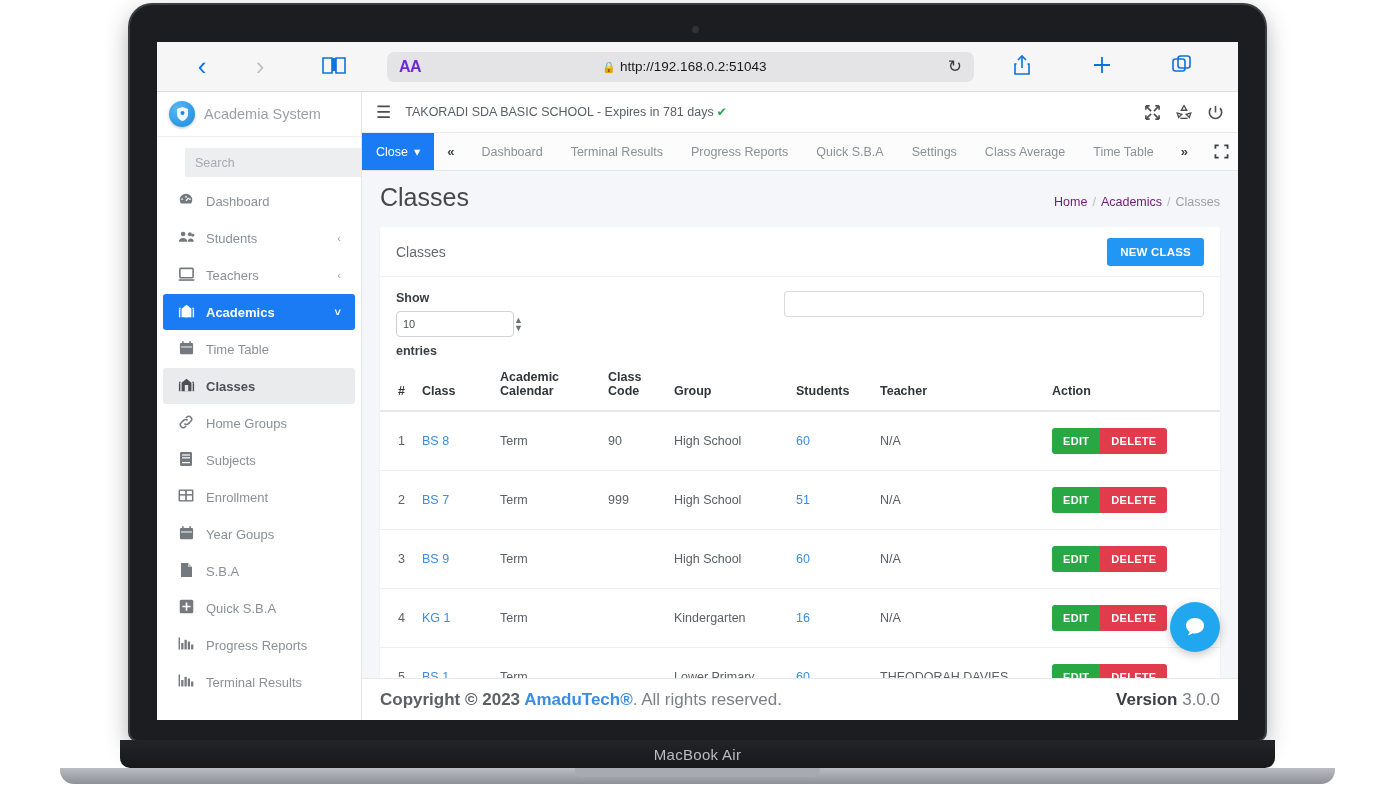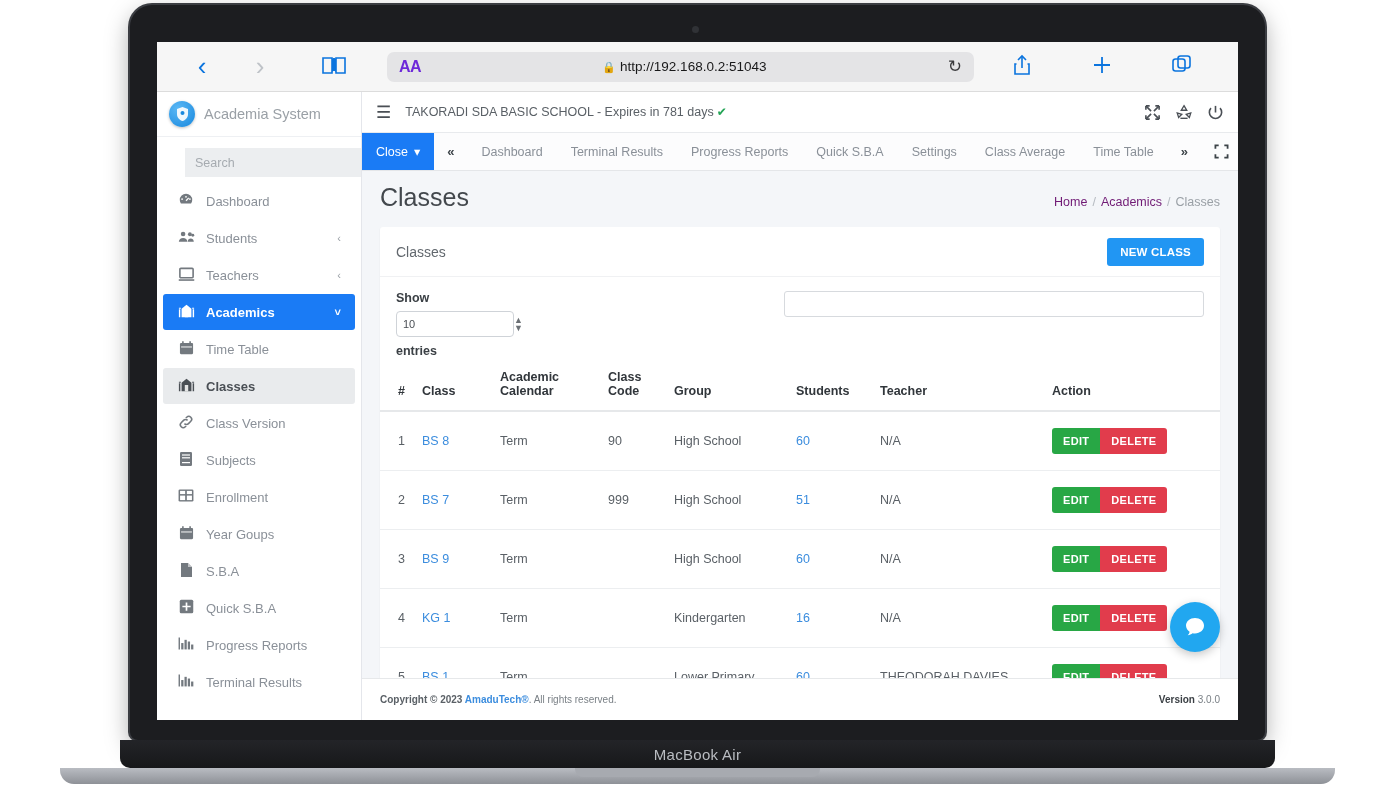--- a/index.html
+++ b/index.html
@@ -226,21 +226,21 @@
   .th-w-class { width: 78px; }
   .th-w-cal { width: 108px; }
   .th-w-code { width: 66px; }
   .th-w-group { width: 122px; }
   .th-w-students { width: 84px; }
   .th-w-teacher { width: 172px; }
 
   
   #app-footer {
     height: 42px; background: #fff; border-top: 1px solid #e6e8ea;
-    display: flex; align-items: center; padding: 0 18px; font-size: 10px;
+    display: flex; align-items: center; padding: 0 18px; font-size: 17px;
   }
   #copyright { color: #5a6066; font-weight: bold; }
   #copyright .brand { color: #3c8dde; }
   #copyright .normal { font-weight: normal; color: #7a8086; }
   #version { margin-left: auto; color: #7a8086; }
   #version b { color: #3b4045; }
 
   
   #chat-bubble {
     position: absolute; right: 18px; bottom: 68px;
@@ -369,21 +369,21 @@
                   <rect x="7.6" y="8" width="3.8" height="7" fill="#fff" opacity=".85"></rect>
                   <path d="M1 4.3h2.2v1.2H1zM15.8 4.3H18v1.2h-2.2z"></path>
                 </svg></span>
               <span>Classes</span>
             </div>
             <div class="nav-item">
               <span class="nav-ico"><svg width="16" height="16" viewBox="0 0 18 18" fill="none" stroke="currentColor" stroke-width="1.7">
                   <path d="M7.2 10.8a3.2 3.2 0 0 0 4.6 0l2.6-2.6a3.2 3.2 0 0 0-4.6-4.6l-1 1"></path>
                   <path d="M10.8 7.2a3.2 3.2 0 0 0-4.6 0L3.6 9.8a3.2 3.2 0 0 0 4.6 4.6l1-1"></path>
                 </svg></span>
-              <span>Class Version</span>
+              <span>Home Groups</span>
             </div>
             <div class="nav-item">
               <span class="nav-ico"><svg width="14" height="16" viewBox="0 0 14 16" fill="currentColor">
                   <rect x="1" y="1" width="12" height="14" rx="1.2"></rect>
                   <rect x="3" y="3.4" width="8" height="1.2" fill="#fff"></rect>
                   <rect x="3" y="6.2" width="8" height="1.2" fill="#fff"></rect>
                   <rect x="3" y="11" width="8" height="1.2" fill="#fff"></rect>
                 </svg></span>
               <span>Subjects</span>
             </div>

